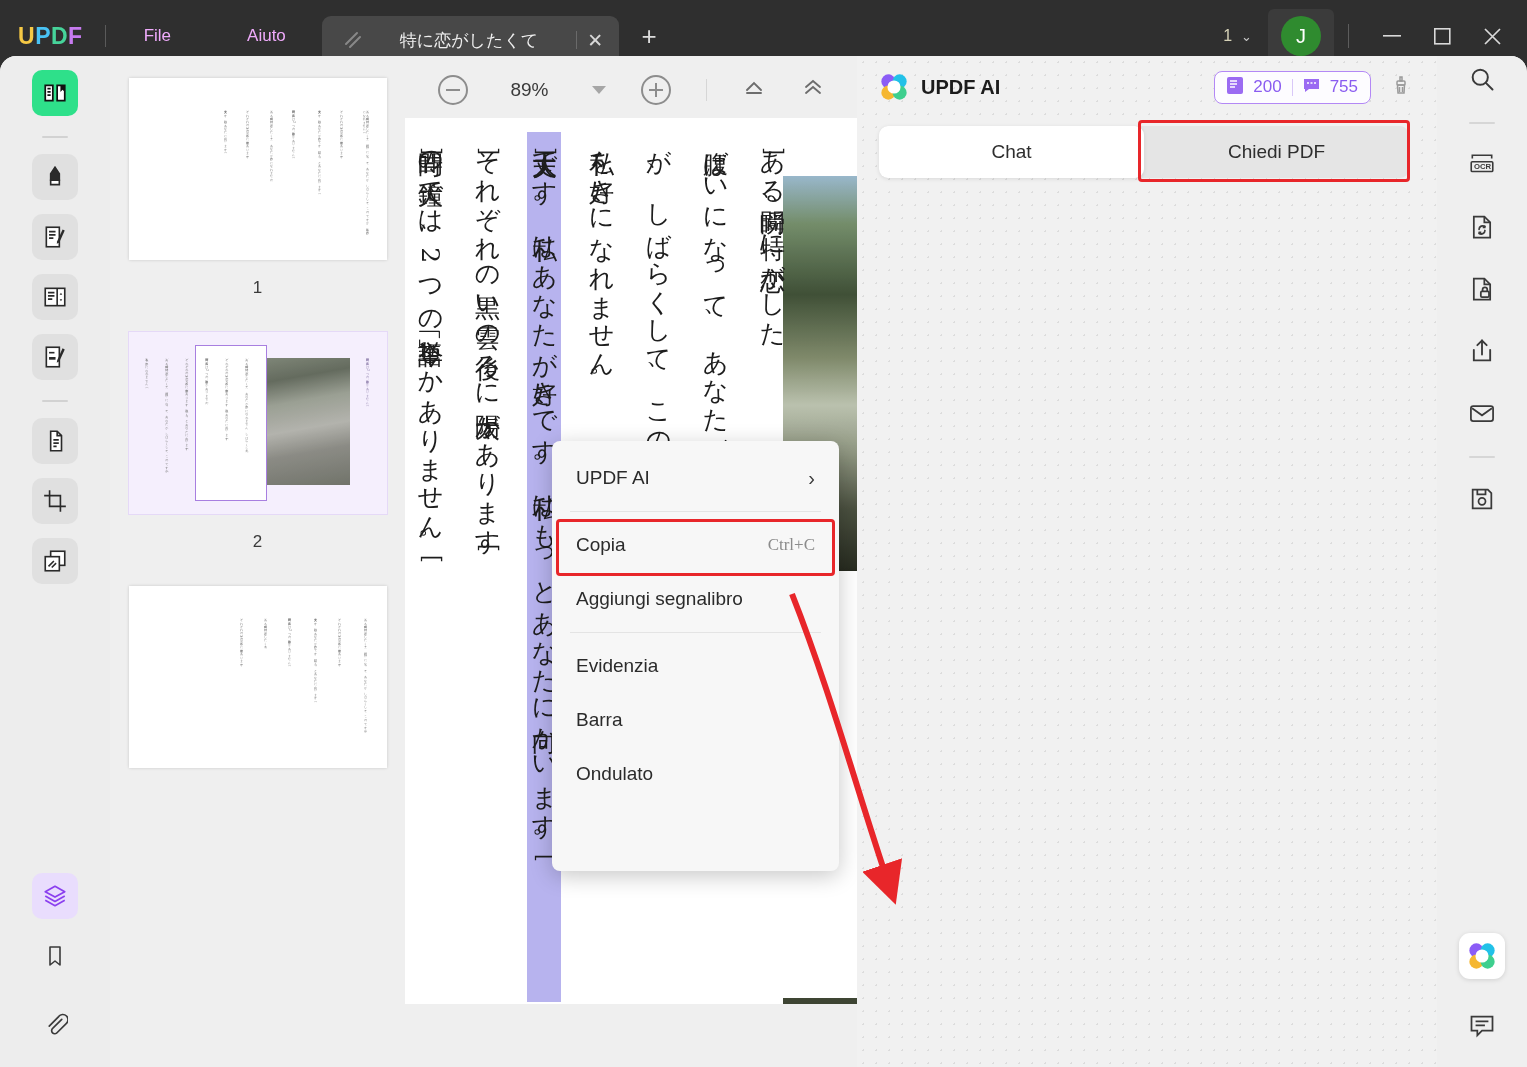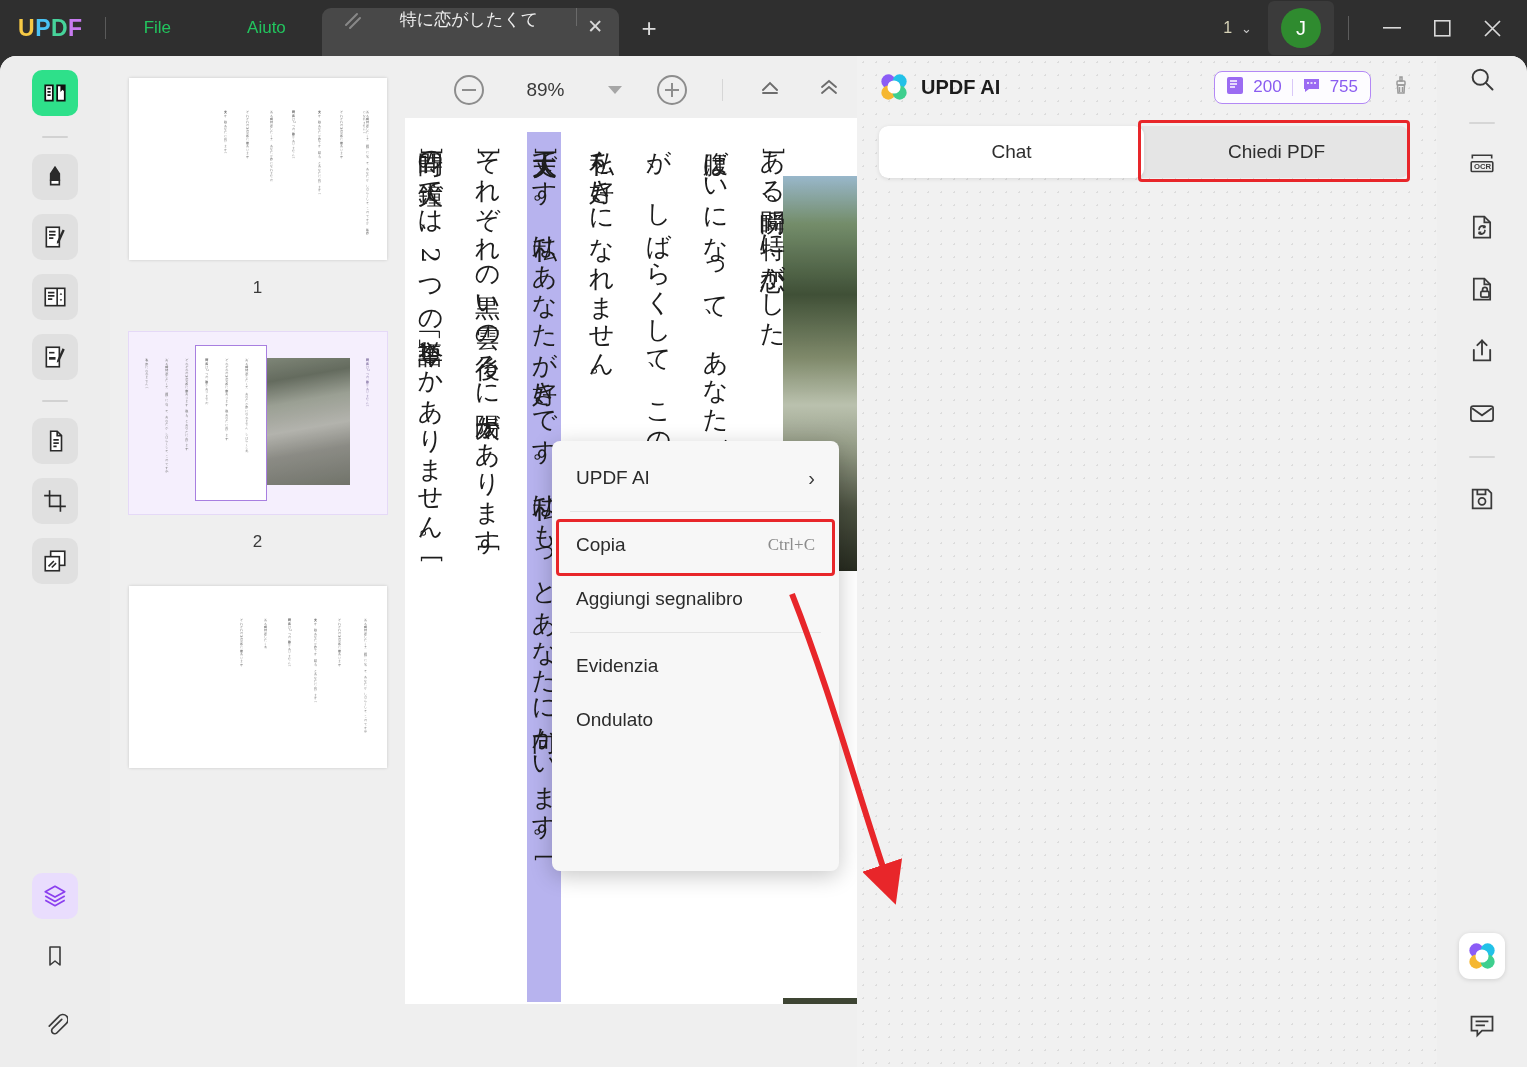--- a/index.html
+++ b/index.html
@@ -6,30 +6,30 @@
   html, body {
     width: 1527px; height: 1067px;
     overflow: hidden;
     background: #2f2f2f;
     font-family: "Liberation Sans", "DejaVu Sans", sans-serif;
   }
   .app { position: relative; width: 1527px; height: 1067px; background: #2f2f2f; }
 
   
   .titlebar {
-    position: absolute; left: 0; top: 0; width: 1527px; height: 56px;
+    position: absolute; left: 0; top: 8px; width: 1527px; height: 56px;
     background: #2f2f2f; display: flex; align-items: center;
   }
   .logo { margin-left: 18px; font-size: 23px; font-weight: bold; letter-spacing: .5px; }
   .logo .c1 { color: #f6c945; } .logo .c2 { color: #49c3f5; }
   .logo .c3 { color: #46d39a; } .logo .c4 { color: #c77bf0; }
   .tb-sep { width: 1px; height: 22px; background: #5a5a5a; margin: 0 22px; }
-  .tb-menu { color: #22c55e; font-size: 17px; padding: 6px 16px; cursor: default; }
+  .tb-menu { color: #f0abfc; font-size: 17px; padding: 6px 16px; cursor: default; }
   .tab {
-    display: flex; height: 48px; margin-left: 20px;
+    display: flex; align-items: center; height: 48px; margin-left: 20px;
     background: #484848; border-radius: 9px 9px 0 0; padding: 0 6px 0 18px;
     align-self: flex-end;
   }
   .tab-ico { width: 26px; height: 26px; opacity: .55; display:flex; align-items:center; justify-content:center; }
   .tab-title { color: #efefef; font-size: 17px; padding: 0 38px 0 34px; white-space: nowrap; }
   .tab-sep2 { width:1px; height:18px; background:#6a6a6a; }
   .tab-close { width: 36px; height: 36px; display:flex; align-items:center; justify-content:center; color:#d8d8d8; font-size:19px; }
   .tab-plus { width: 44px; height: 44px; display:flex; align-items:center; justify-content:center; color:#dcdcdc; font-size:26px; font-weight:300; margin-left: 8px;}
   .tb-right { margin-left: auto; display: flex; align-items: center; padding-right: 10px; }
   .pagecount { color: #d7d3b8; font-size: 16px; }
@@ -81,21 +81,21 @@
   .tphoto { position:absolute; background:
       linear-gradient(170deg,#7b8a6d 0%,#5d6b51 18%,#9aa48c 35%,#b9b9ad 55%,#8d8d80 72%,#6e7361 100%);
       filter: contrast(.9) saturate(.55); }
 
   
   .docarea {
     position: absolute; left: 405px; top: 0; width: 452px; height: 1011px;
     background: #efefef;
   }
   .zoombar {
-    position:absolute; left:16px; top:0; width:452px; height: 68px;
+    position:absolute; left:0; top:0; width:452px; height: 68px;
     display:flex; align-items:center; justify-content:center; gap: 35px;
     background: #efefef;
   }
   .zbtn { width: 30px; height: 30px; border: 2px solid #8d8d8d; border-radius: 50%;
           position: relative; }
   .zbtn::before { content:""; position:absolute; left:6px; top:12px; width:14px; height:2px; background:#8d8d8d;}
   .zbtn.plus::after { content:""; position:absolute; left:12px; top:6px; width:2px; height:14px; background:#8d8d8d;}
   .zlabel { font-size: 19px; color: #3a3a3a; min-width: 54px; text-align:center; }
   .ztri { width:0; height:0; border-left:7px solid transparent; border-right:7px solid transparent;
           border-top:8px solid #a6a6a6; }
@@ -406,20 +406,23 @@
         <div class="ctxitem">
           <span>Copia</span>
           <span class="shortcut">Ctrl+C</span>
         </div>
         <div class="ctxitem">
           <span>Aggiungi segnalibro</span>
         </div>
         <div class="ctxdiv"></div>
         <div class="ctxitem">
           <span>Evidenzia</span>
+        </div>
+        <div class="ctxitem">
+          <span>Barra</span>
         </div>
         <div class="ctxitem">
           <span>Ondulato</span>
         </div>
       </div>
     </div>
 
     <div class="aipanel">
       <div class="ai-head">
         <div class="ai-flower">

